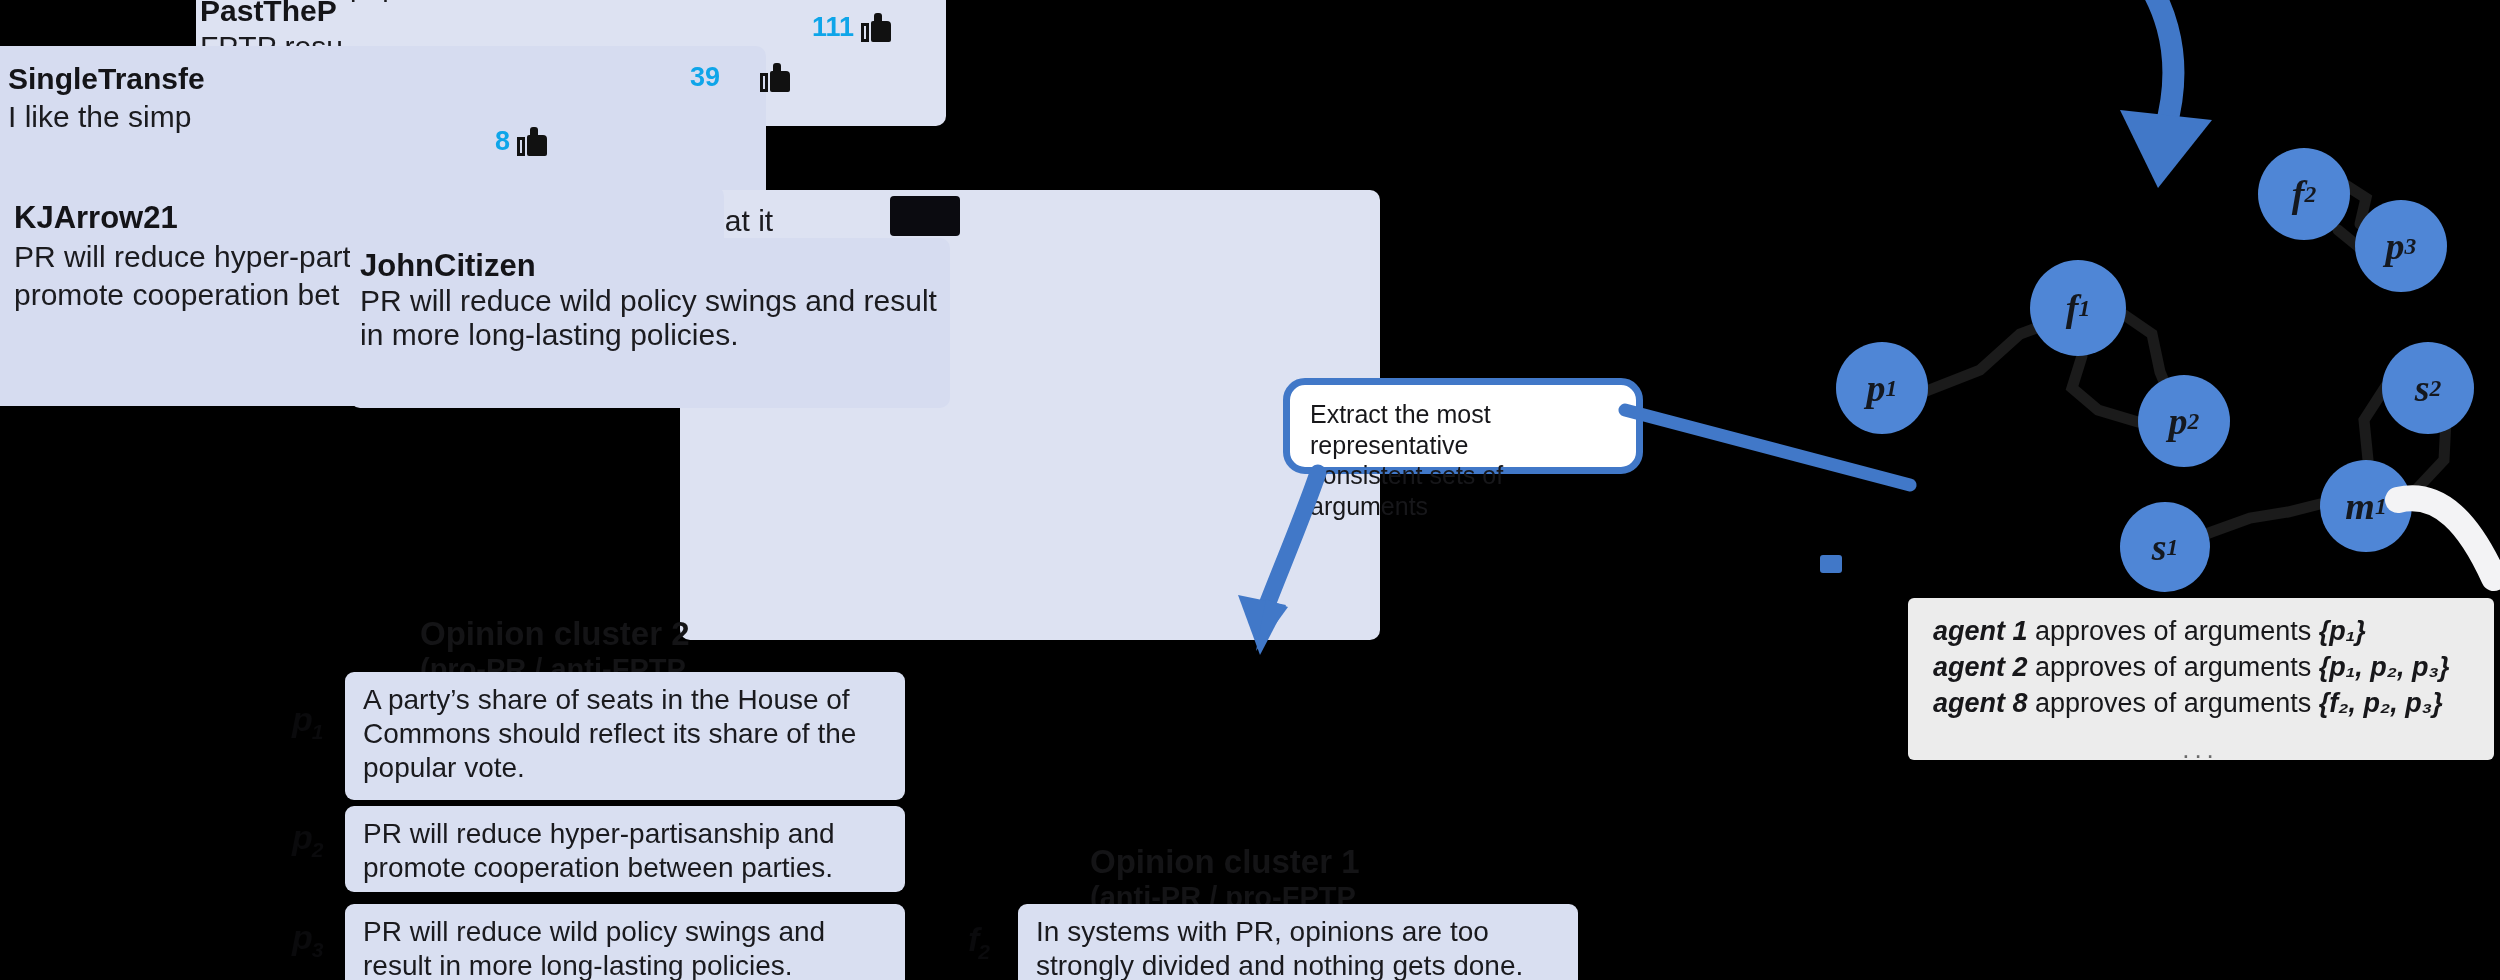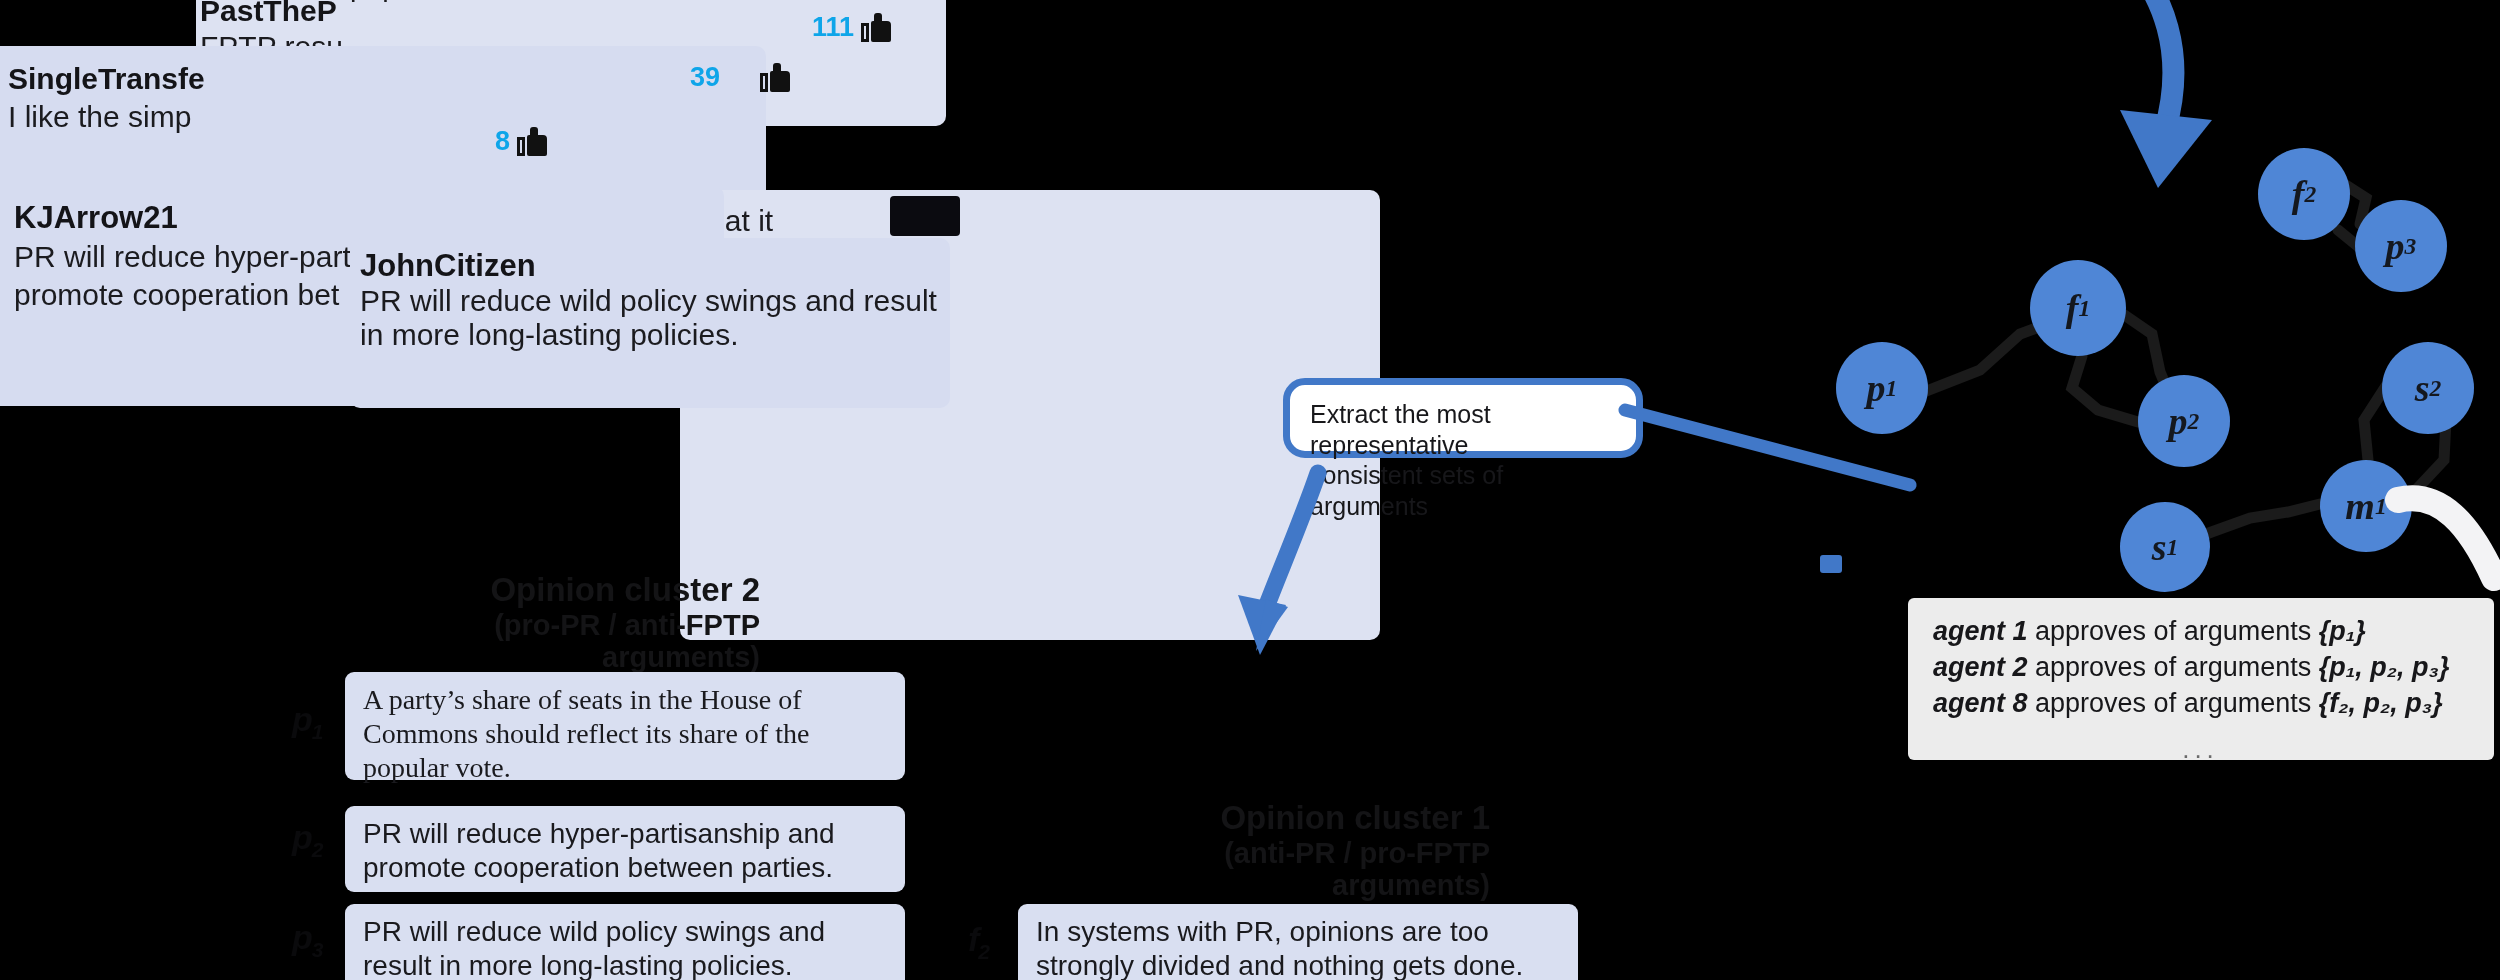--- a/index.html
+++ b/index.html
@@ -46,22 +46,22 @@
     box-sizing:border-box;
   }
   .arglabel{
     position:absolute;font-size:34px;font-style:italic;font-weight:bold;
     color:#0a0a0c;letter-spacing:-1px;
   }
   .arglabel sub{font-size:21px;}
 
   
   .darkhead{
-    position:absolute;text-align:right;color:#141416;
-    font-weight:bold;line-height:1.12;
+    position:absolute;text-align:left;color:#141416;
+    font-weight:bold;line-height:1.12;margin-top:44px;
   }
   .darkhead .l1{display:block;font-size:33px;}
   .darkhead .l2{display:block;font-size:29px;}
 
   
   .callout{
     position:absolute;
     background:#ffffff;
     border:7px solid #4178c8;
     border-radius:22px;
@@ -156,21 +156,21 @@
   <div style="position:absolute;left:890px;top:196px;width:70px;height:40px;background:#0b0b10;border-radius:4px;"></div>
 
   <div class="darkhead" style="left:420px;top:572px;width:340px;">
     <span class="l1">Opinion cluster 2</span>
     <span class="l2">(pro-PR / anti-FPTP arguments)</span>
   </div>
 
   <div class="arglabel" style="left:292px;top:700px;">
     <span>p</span><sub>1</sub>
   </div>
-  <div class="argbox" style="left:345px;top:672px;width:560px;height:108px;font-family:Liberation Serif, serif;">
+  <div class="argbox" style="left:345px;top:672px;width:560px;height:128px;">
     <span>A party’s share of seats in the House of Commons should reflect its share of the popular vote.</span>
   </div>
 
   <div class="arglabel" style="left:292px;top:818px;">
     <span>p</span><sub>2</sub>
   </div>
   <div class="argbox" style="left:345px;top:806px;width:560px;height:86px;">
     <span>PR will reduce hyper-partisanship and promote cooperation between parties.</span>
   </div>
 
@@ -186,21 +186,21 @@
     <span class="l2">(anti-PR / pro-FPTP arguments)</span>
   </div>
 
   <div class="arglabel" style="left:968px;top:920px;">
     <span>f</span><sub>2</sub>
   </div>
   <div class="argbox" style="left:1018px;top:904px;width:560px;height:86px;">
     <span>In systems with PR, opinions are too strongly divided and nothing gets done.</span>
   </div>
 
-  <div class="callout" style="left:1283px;top:378px;width:360px;height:80px;">
+  <div class="callout" style="left:1283px;top:378px;width:360px;height:96px;">
     <span style="display:block;">Extract the most representative</span>
     <span style="display:block;">consistent sets of arguments</span>
   </div>
 
   <svg style="position:absolute;left:1620px;top:390px;width:320px;height:140px;overflow:visible;">
     <path d="M 5 20 L 290 95" stroke="#4178c8" stroke-width="13" fill="none" stroke-linecap="round"></path>
   </svg>
 
   <svg style="position:absolute;left:1230px;top:455px;width:230px;height:240px;overflow:visible;">
     <path d="M 88 18 C 70 70, 48 120, 30 168" stroke="#4178c8" stroke-width="17" fill="none" stroke-linecap="round"></path>

